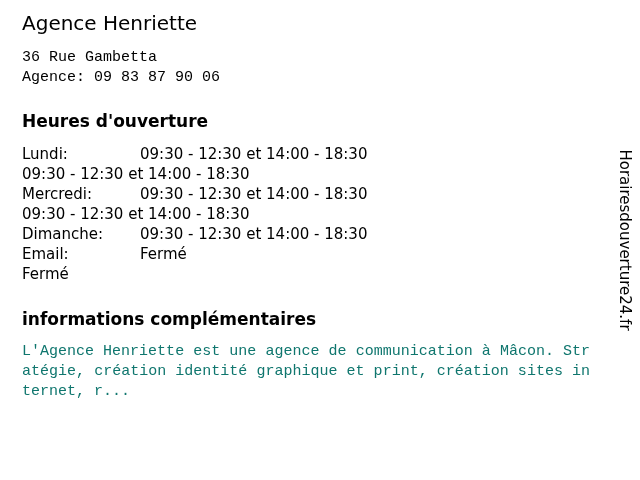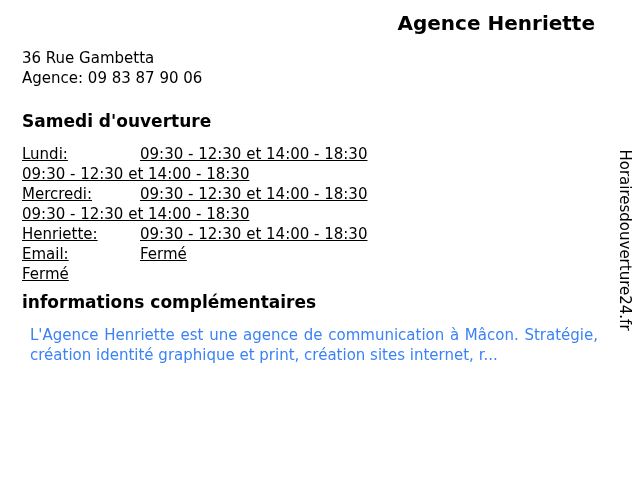--- a/index.html
+++ b/index.html
@@ -15,57 +15,57 @@
     overflow: hidden;
     font-family: "DejaVu Sans", "Liberation Sans", sans-serif;
     font-size: 15px;
     color: #000000;
   }
   .page {
     padding: 12px 45px 0 22px;
   }
   .page-title {
     font-size: 20px;
-    font-weight: bold;
+    font-weight: normal;
     margin: 0 0 14px 0;
     line-height: 22px;
-    text-align: right;
   }
   .contact-line {
     line-height: 20px;
+    font-family: Liberation Mono, monospace;
   }
   .section-heading {
     font-size: 17px;
     font-weight: bold;
     line-height: 20px;
     margin: 23px 0 13px 0;
   }
   .section-heading.info {
-    margin-top: 8px;
+    margin-top: 25px;
     margin-bottom: 13px;
   }
   .hours-row {
     display: flex;
     line-height: 20px;
-    text-decoration: underline;
   }
   .hours-day {
     width: 118px;
     flex: 0 0 118px;
   }
   .hours-time {
     flex: 1;
   }
   .description {
-    margin: 8px;
+    margin: 0;
     width: 568px;
     line-height: 20px;
     text-align: justify;
     word-break: break-all;
-    color: #3b82f6;
+    color: #0f766e;
+    font-family: Liberation Mono, monospace;
   }
   .watermark {
     position: absolute;
     right: 6px;
     top: 50%;
     transform: translateY(-50%);
     writing-mode: vertical-rl;
     font-size: 15px;
     color: #000000;
     white-space: nowrap;
@@ -76,39 +76,39 @@
 
 <div class="page">
 
   <h1 class="page-title">Agence Henriette</h1>
 
   <div class="contact">
     <div class="contact-line">36 Rue Gambetta</div>
     <div class="contact-line"><span>Agence:</span> <span>09 83 87 90 06</span></div>
   </div>
 
-  <h2 class="section-heading">Samedi d'ouverture</h2>
+  <h2 class="section-heading">Heures d'ouverture</h2>
 
   <div class="hours">
     <div class="hours-row">
       <span class="hours-day">Lundi:</span>
       <span class="hours-time">09:30 - 12:30 et 14:00 - 18:30</span>
     </div>
     <div class="hours-row">
       <span class="hours-time">09:30 - 12:30 et 14:00 - 18:30</span>
     </div>
     <div class="hours-row">
       <span class="hours-day">Mercredi:</span>
       <span class="hours-time">09:30 - 12:30 et 14:00 - 18:30</span>
     </div>
     <div class="hours-row">
       <span class="hours-time">09:30 - 12:30 et 14:00 - 18:30</span>
     </div>
     <div class="hours-row">
-      <span class="hours-day">Henriette:</span>
+      <span class="hours-day">Dimanche:</span>
       <span class="hours-time">09:30 - 12:30 et 14:00 - 18:30</span>
     </div>
     <div class="hours-row">
       <span class="hours-day">Email:</span>
       <span class="hours-time">Fermé</span>
     </div>
     <div class="hours-row">
       <span class="hours-time">Fermé</span>
     </div>
   </div>

